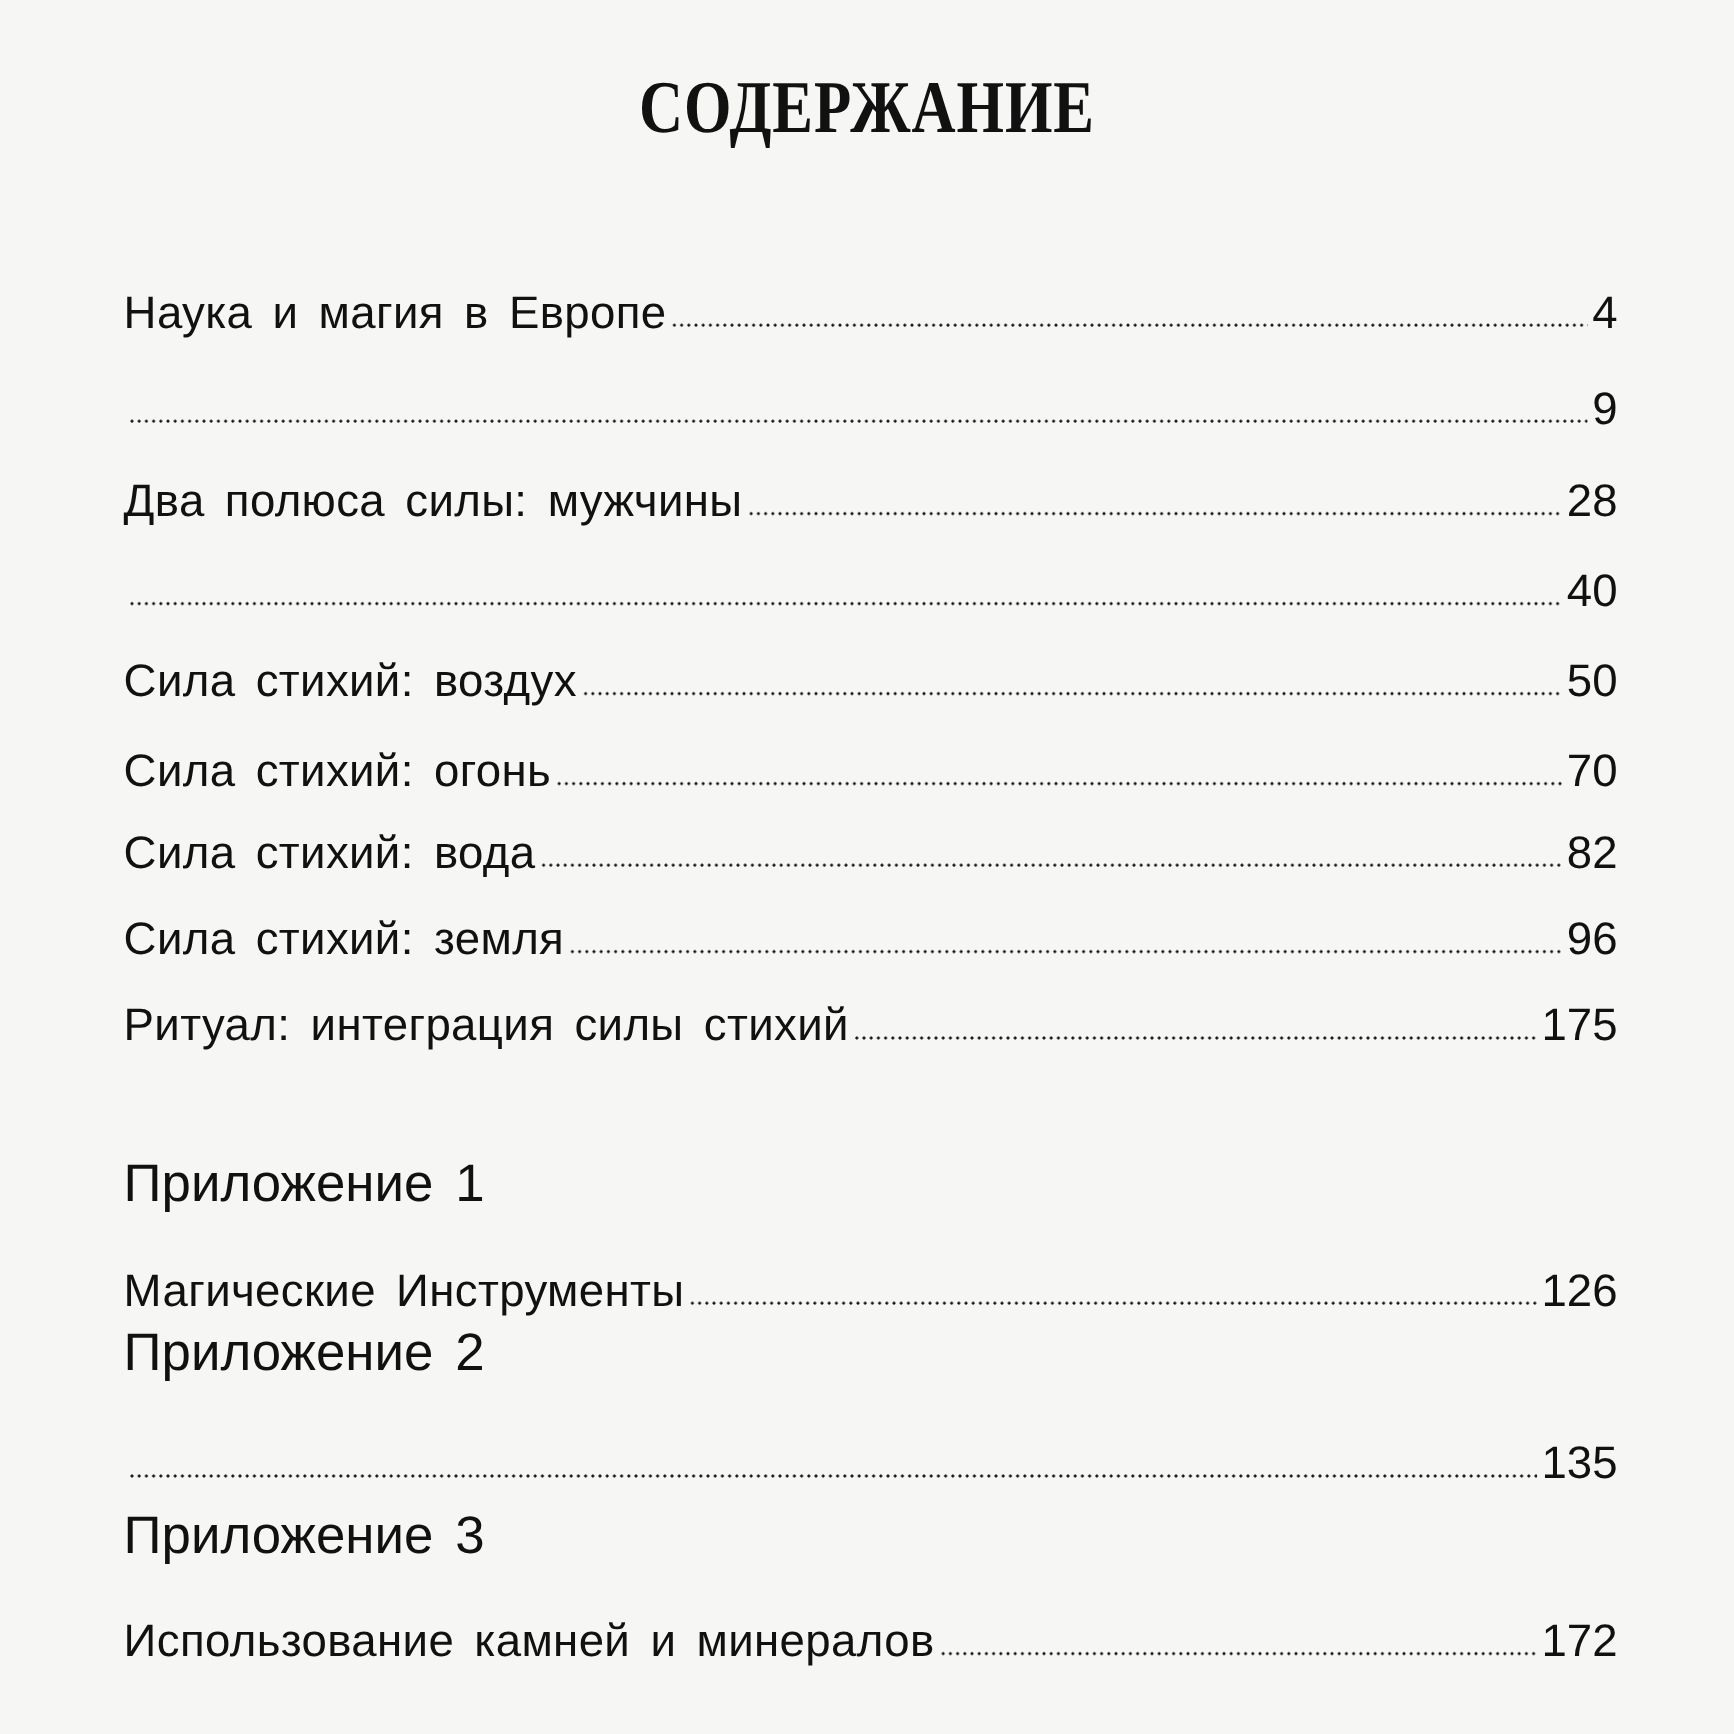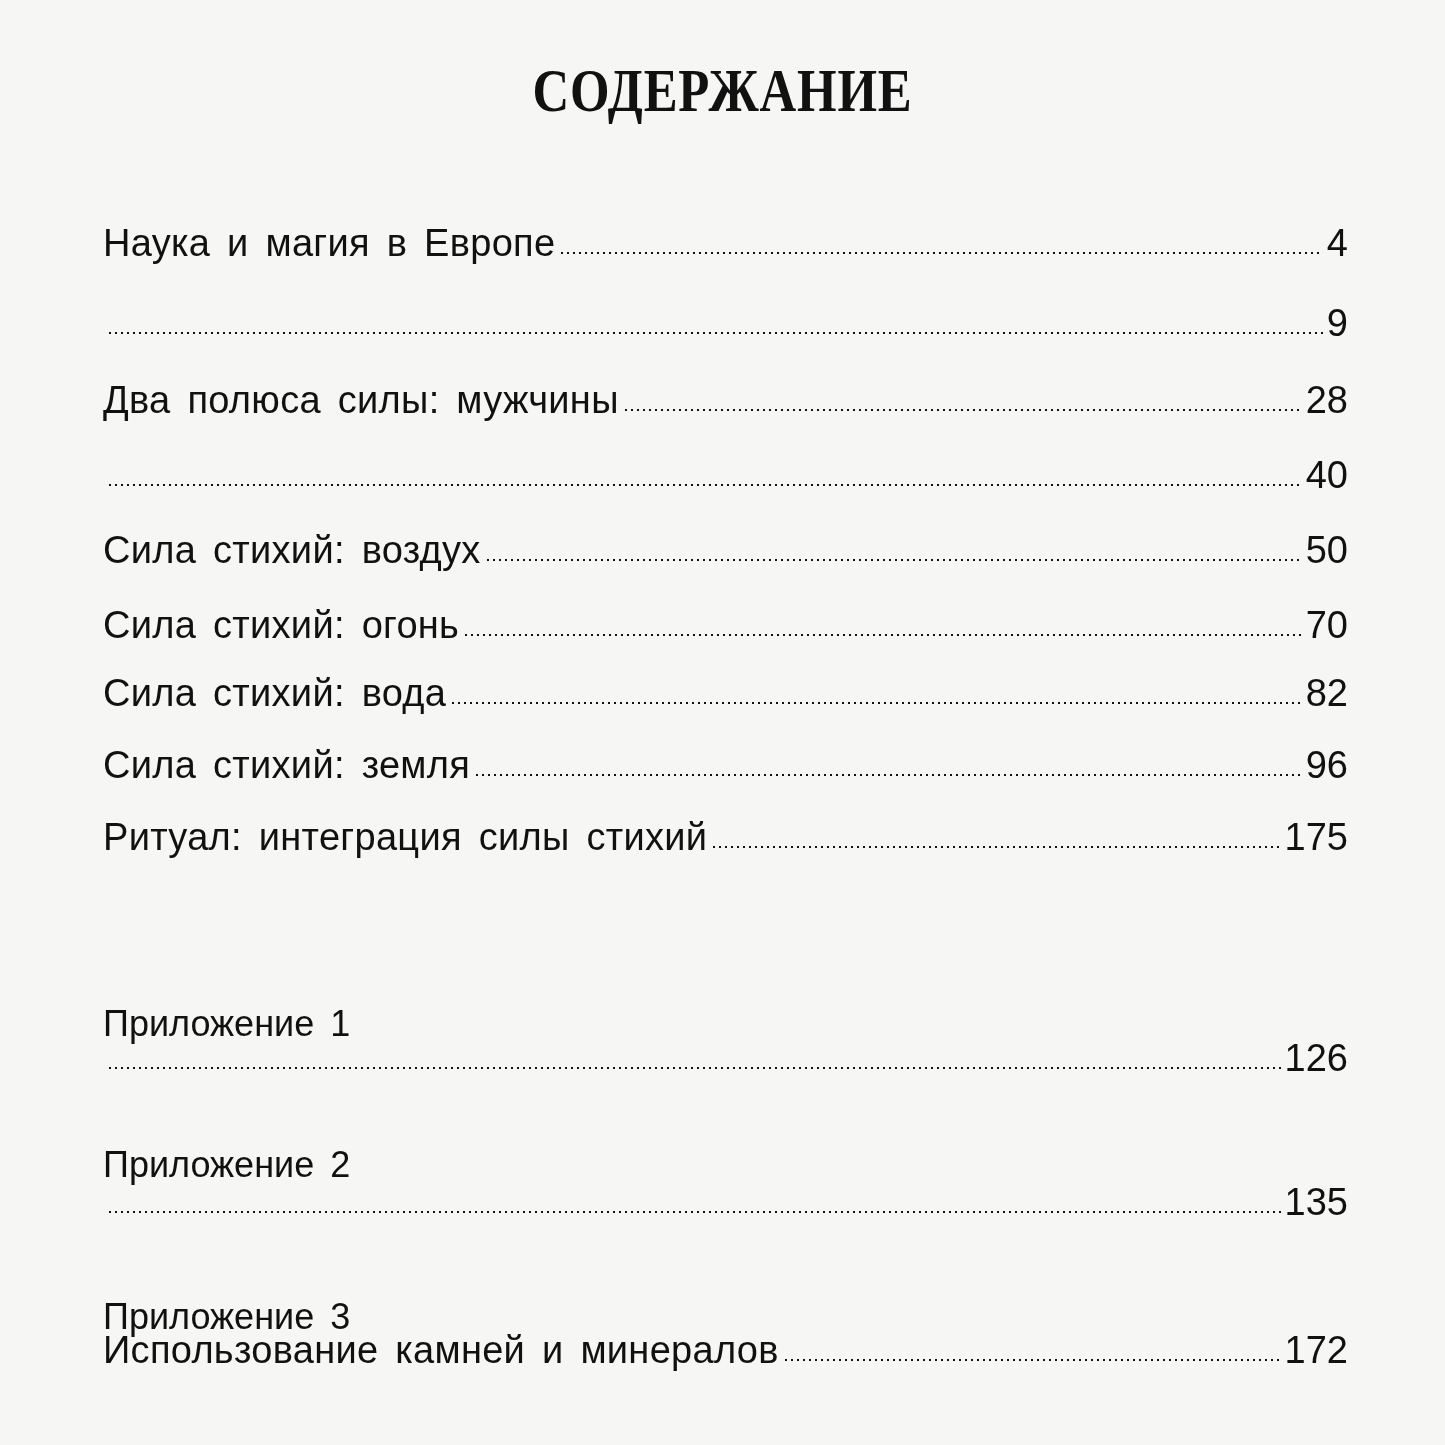--- a/index.html
+++ b/index.html
@@ -26,29 +26,30 @@
     font-family: "Liberation Serif", "DejaVu Serif", serif;
     font-weight: bold; font-size: 62px; letter-spacing: 1px;
     transform: scaleX(0.82);
   }
   .toc { position: absolute; left: 103px; width: 1245px; }
   .row {
     position: absolute; left: 0; width: 1245px; height: 50px;
     display: flex; align-items: flex-end;
     font-size: 38px; line-height: 50px;
     white-space: nowrap;
+    margin-top: 18px;
   }
   .row .t { flex: 0 0 auto; letter-spacing: 0.3px; word-spacing: 6px; }
   .row .dots {
     flex: 1 1 auto; height: 6px; margin: 0 4px 12px 4px;
     background-image: radial-gradient(circle, #111 1.1px, transparent 1.3px);
     background-size: 6px 6px; background-repeat: repeat-x;
   }
   .row .p { flex: 0 0 auto; }
-  .heading { font-size: 36px; position: absolute; left: 0; word-spacing: 6px; margin-top: 41px; }
+  .heading { font-size: 44px; position: absolute; left: 0; word-spacing: 6px; }
 </style>
 </head>
 <body>
 
 <div class="bleed"></div>
 
 <div class="page">
   <div class="title">СОДЕРЖАНИЕ</div>
 
   <div class="toc" style="top:0;">
@@ -91,20 +92,21 @@
         <span class="p">96</span>
       </div>
     <div class="row" style="top:812px">
         <span class="t">Ритуал: интеграция силы стихий</span>
         <span class="dots"></span>
         <span class="p">175</span>
       </div>
 
     <div class="heading" style="top:962px">Приложение 1</div>
     <div class="row" style="top:1033px">
+        <span class="t">Магические Инструменты</span>
         <span class="dots"></span>
         <span class="p">126</span>
       </div>
     <div class="heading" style="top:1103px">Приложение 2</div>
     <div class="row" style="top:1177px">
         <span class="dots"></span>
         <span class="p">135</span>
       </div>
     <div class="heading" style="top:1255px">Приложение 3</div>
     <div class="row" style="top:1325px">

